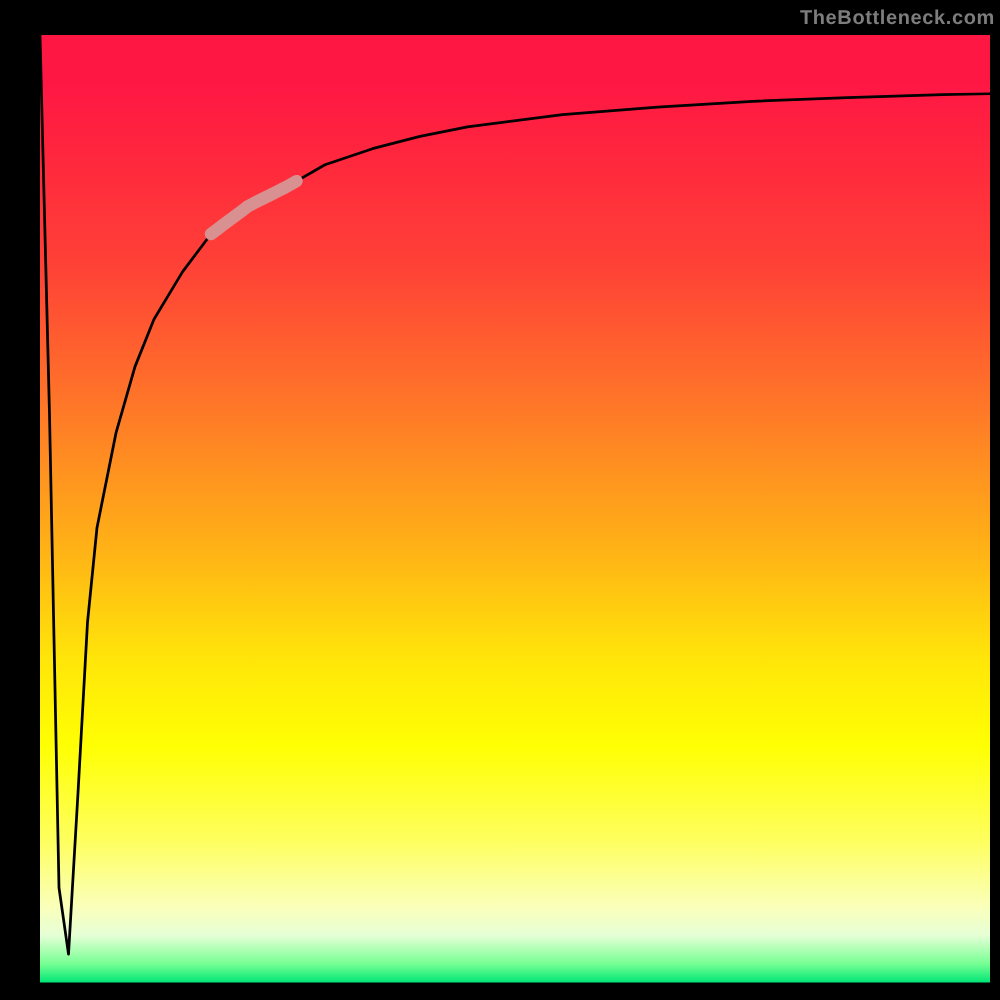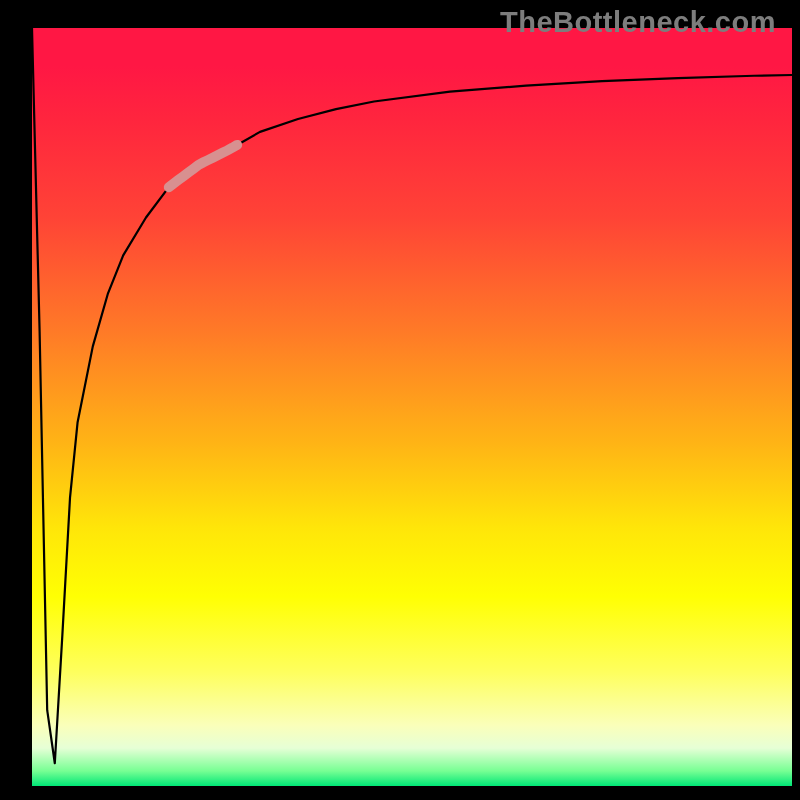--- a/index.html
+++ b/index.html
@@ -50,20 +50,20 @@
     pointer-events: none;
   }
 </style>
 </head>
 <body>
 
 <div class="frame">
 
   <div class="plot" id="plot-area" style="left: 32px; top: 28px; width: 760px; height: 758px;"></div>
 
-  <div class="watermark" id="watermark" style="right: 24px; top: 6px; font-size: 29px;">TheBottleneck.com</div>
+  <div class="watermark" id="watermark" style="right: 4px; top: 6px; font-size: 16px;">TheBottleneck.com</div>
 
   <svg class="curve" id="curve-svg" width="800" height="800" viewBox="0 0 800 800" preserveAspectRatio="none">
     <path id="curve-path" fill="none" stroke="#000" stroke-width="2.2" stroke-linejoin="round" stroke-linecap="round" d="M32.00 28.00 L39.60 331.20 L47.20 710.20 L54.80 763.26 L62.40 634.40 L70.00 497.96 L77.60 422.16 L92.80 346.36 L108.00 293.30 L123.20 255.40 L146.00 217.50 L168.80 187.18 L199.20 164.44 L229.60 149.28 L260.00 131.85 L298.00 118.96 L336.00 109.11 L374.00 101.53 L450.00 91.67 L526.00 85.61 L602.00 81.06 L678.00 78.03 L754.00 75.75 L792.00 75.00"></path>
     <path id="curve-highlight" fill="none" stroke="#d89090" stroke-width="10" stroke-linecap="round" d="M168.80 187.18 L173.69 183.53 L178.57 179.87 L183.46 176.22 L188.34 172.56 L193.23 168.91 L198.11 165.25 L203.00 162.54 L207.89 160.11 L212.77 157.67 L217.66 155.24 L222.54 152.80 L227.43 150.36 L232.31 147.72 L237.20 144.92"></path>
   </svg>
 
 </div>
 
 </body></html>

